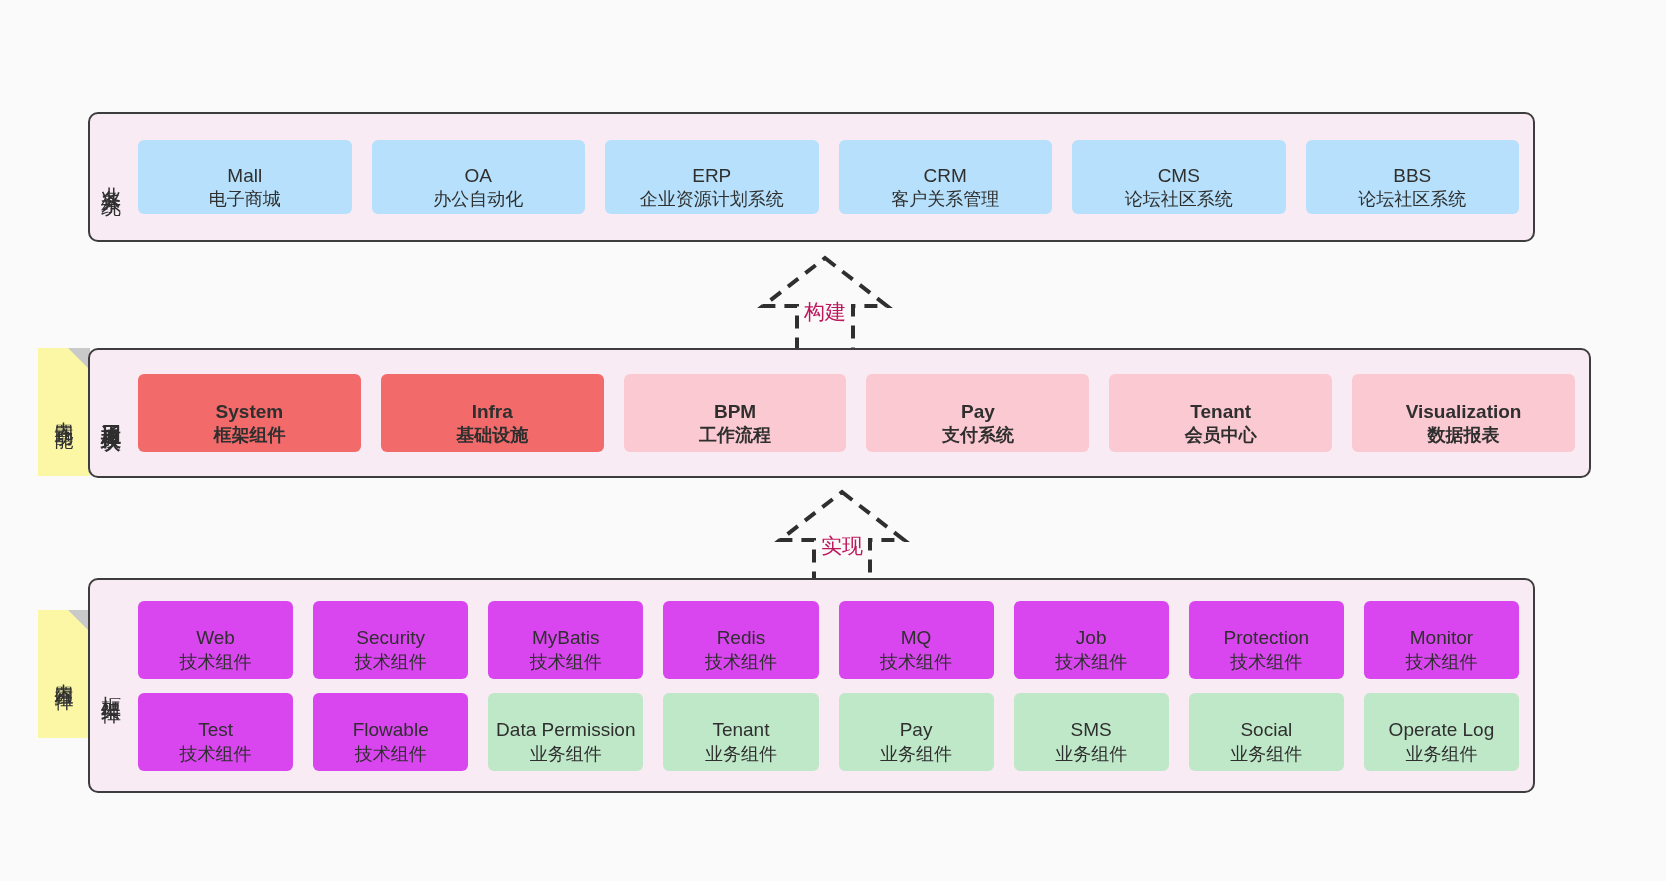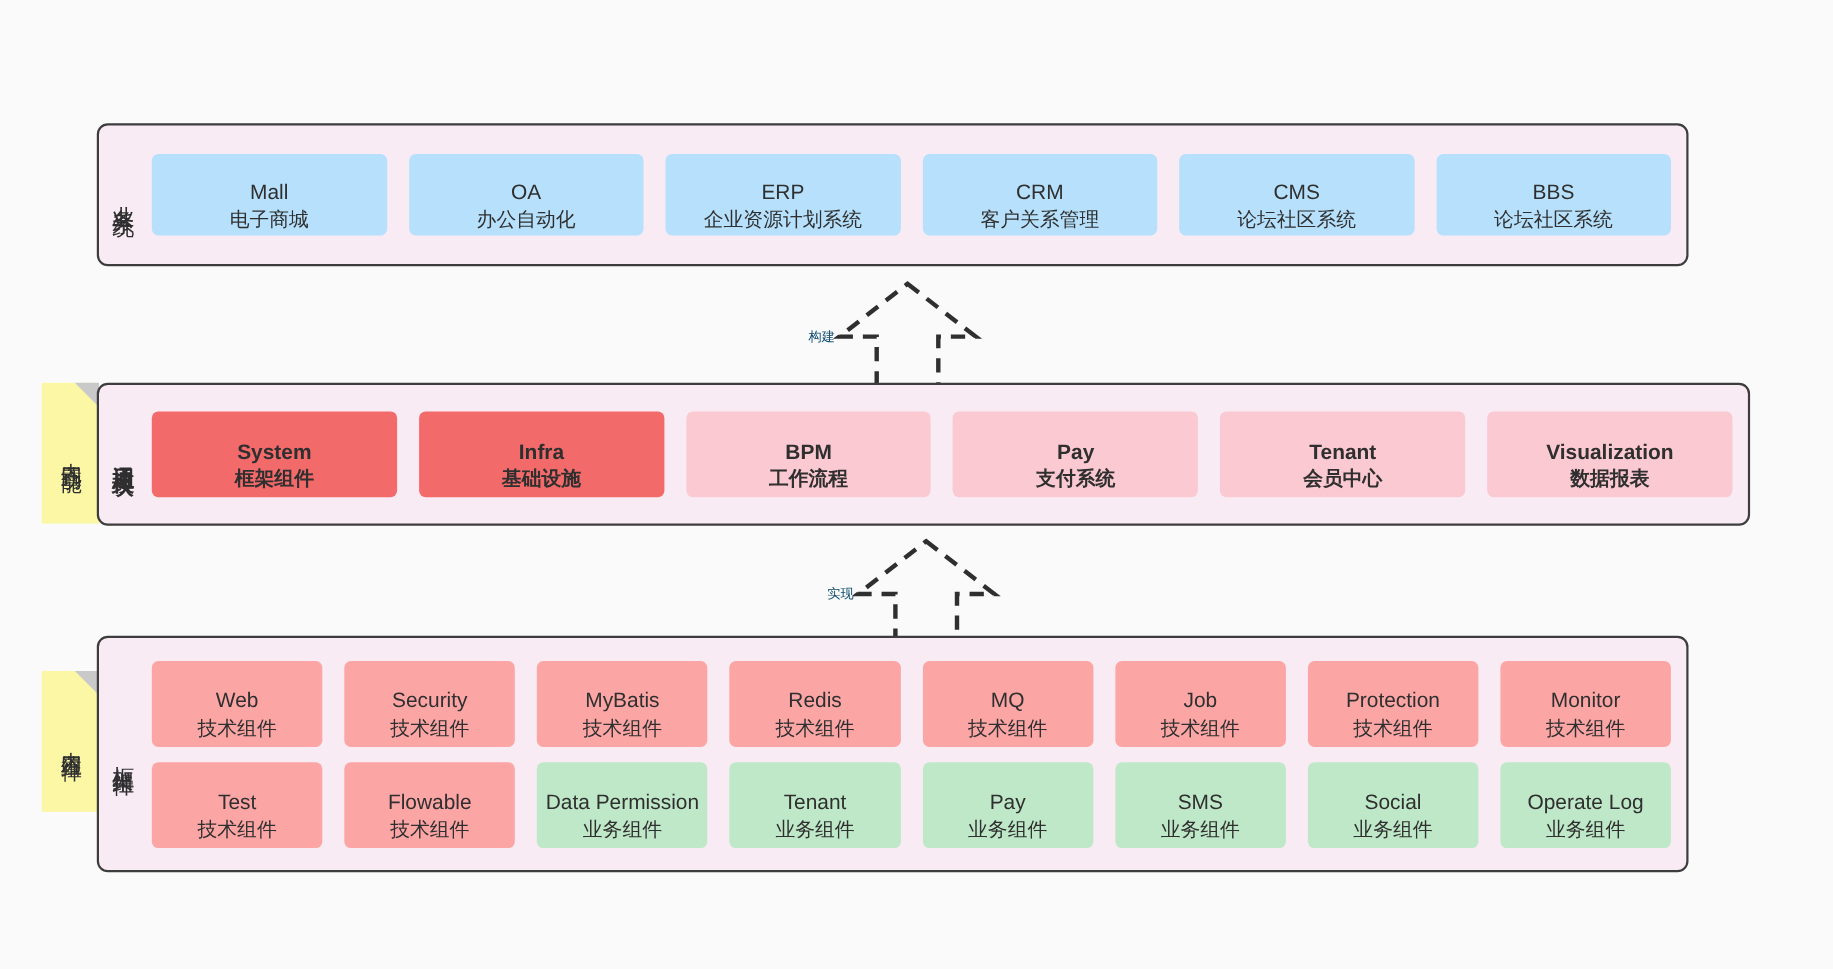--- a/index.html
+++ b/index.html
@@ -66,21 +66,21 @@
     line-height: 1.28;
     padding: 4px 6px;
   }
   .box .t1 { font-size: 19px; margin-top: 21px; }
   .box .t2 { font-size: 18px; }
 
   
   .c-blue       { background: #b6e0fb; }
   .c-red        { background: #f26a6a; }
   .c-pink       { background: #fbc9d1; }
-  .c-green      { background: #fca5a5; }
+  .c-green      { background: #d946ef; }
   .c-greenlight { background: #bfe8c8; }
 
   
   #layer-business { left: 88px; top: 112px; width: 1447px; height: 130px; }
   #layer-business .box { height: 74px; }
 
   
   #layer-modules { left: 88px; top: 348px; width: 1503px; height: 130px; font-weight: bold; }
   #layer-modules .box { height: 78px; }
 
@@ -119,23 +119,23 @@
   .connector {
     position: absolute;
     width: 180px;
     height: 108px;
   }
   .connector svg { display: block; overflow: visible; }
   .connector .conn-label {
     position: absolute;
     left: 0; right: 0;
     top: 46px;
-    text-align: left;
-    font-size: 12px;
-    color: #0c4a6e;
+    text-align: center;
+    font-size: 21px;
+    color: #be185d;
     background: transparent;
   }
   #connector-build   { left: 735px; top: 252px; }
   #connector-impl    { left: 752px; top: 486px; }
 </style>
 </head>
 <body>
 
 <div id="canvas">
 

